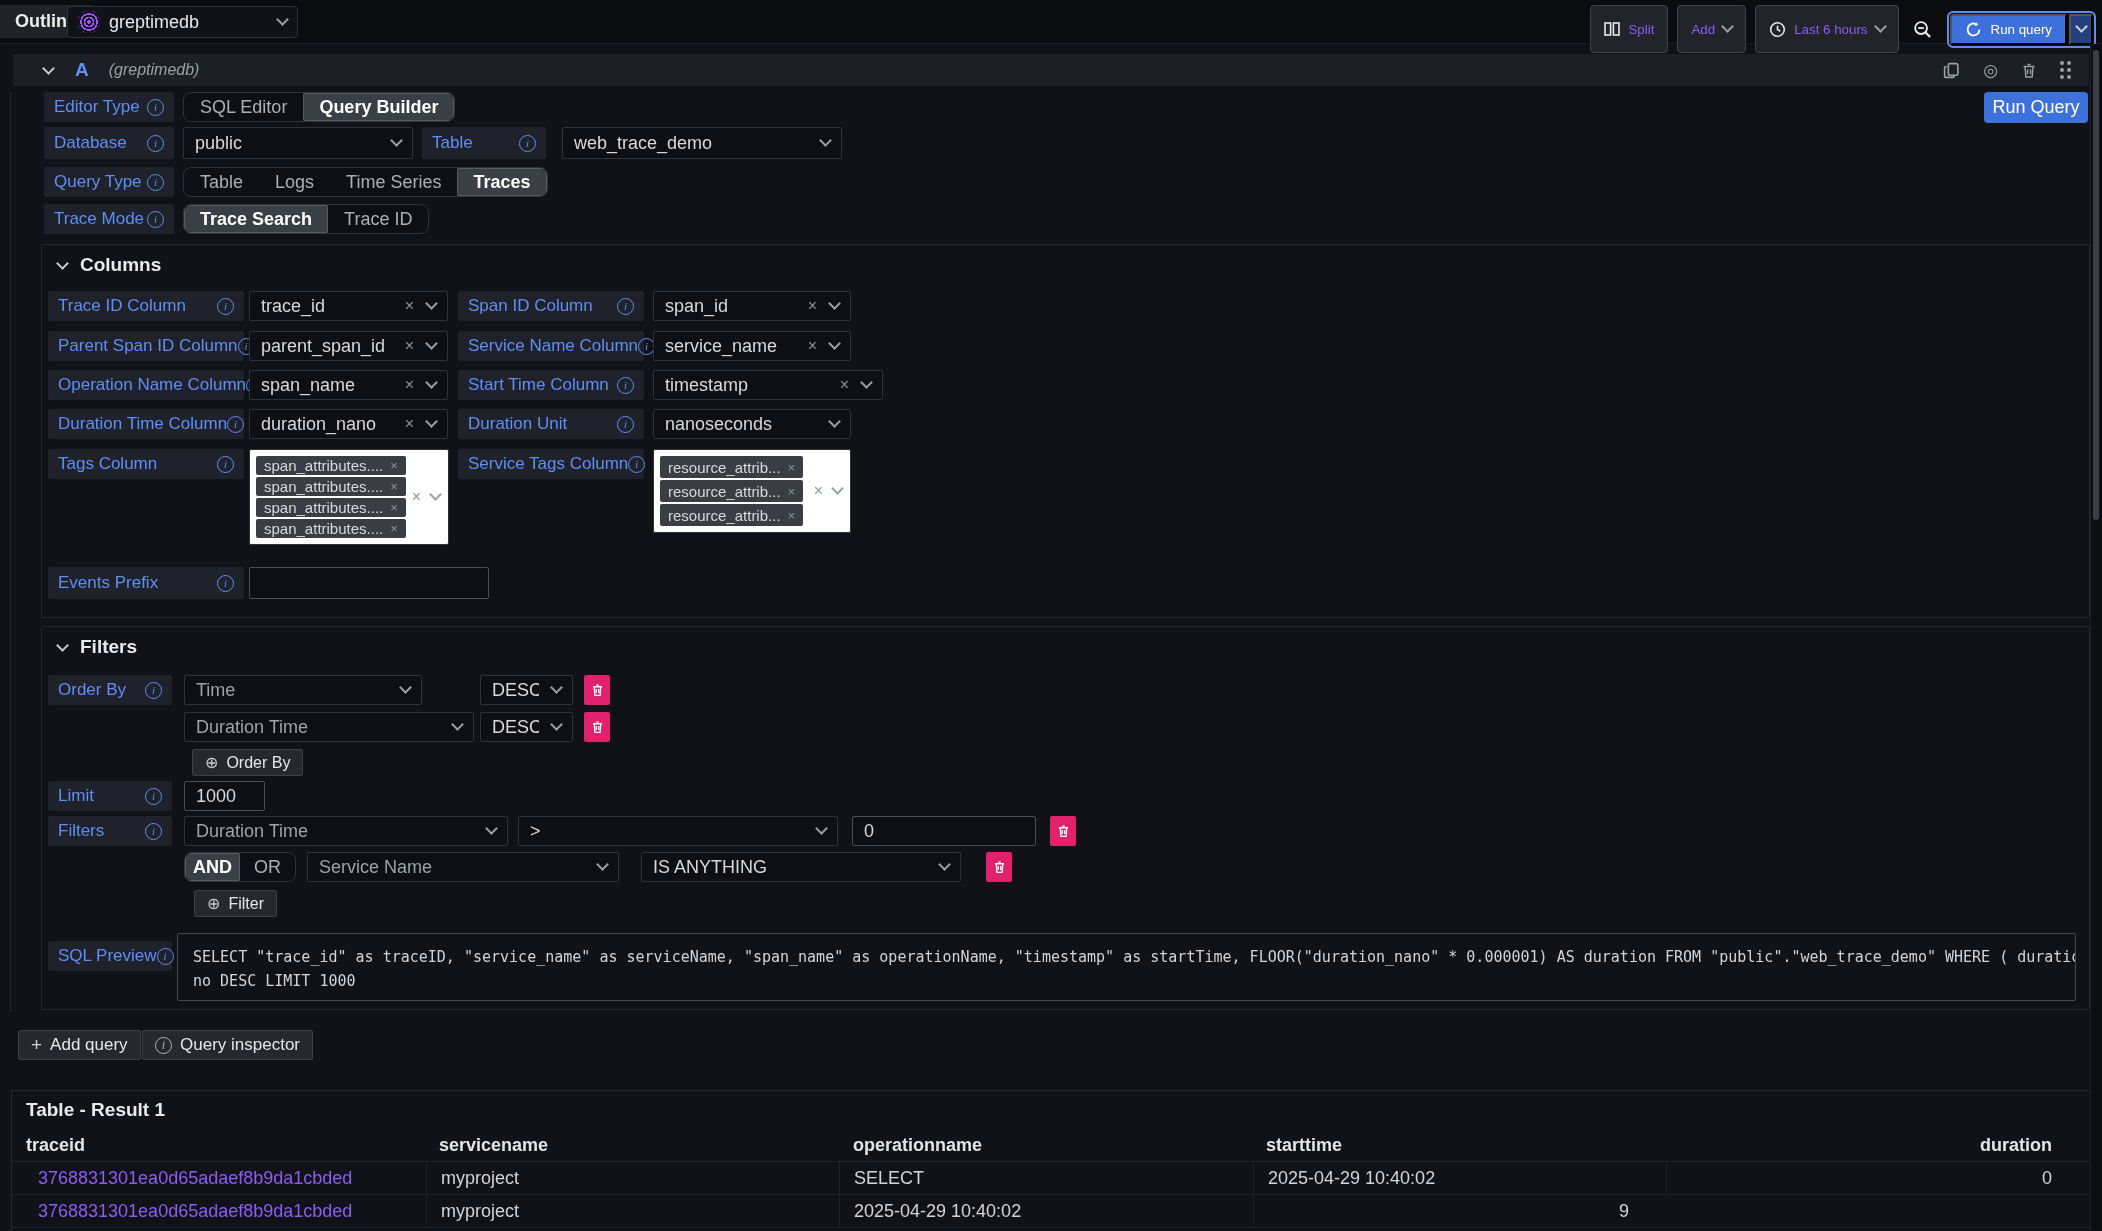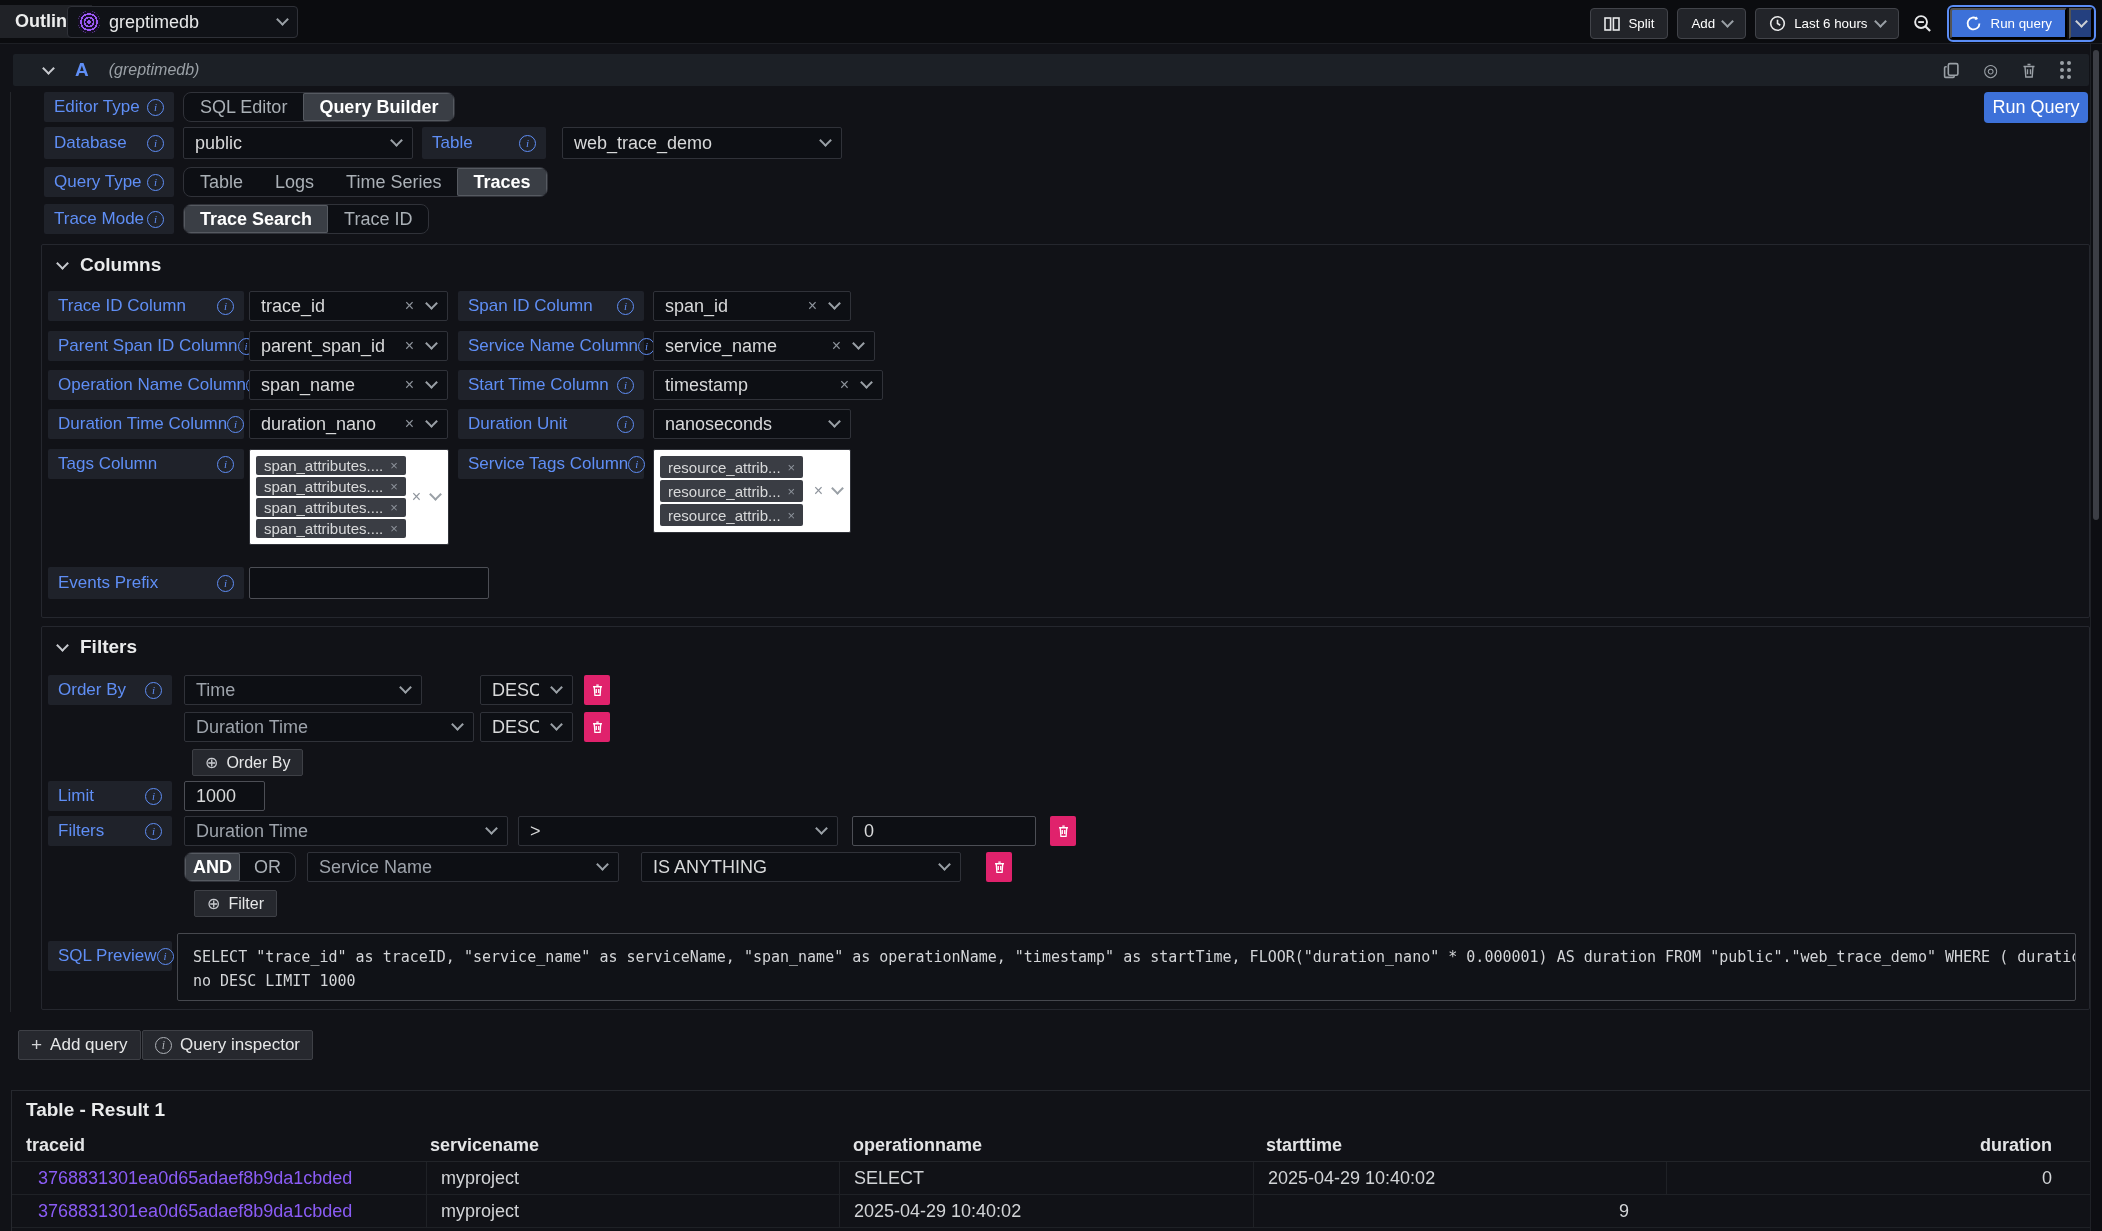--- a/index.html
+++ b/index.html
@@ -15,22 +15,22 @@
   .outline-tab { height:33px; padding:0 15px; background:#202227; display:flex; align-items:center;
     font-weight:700; color:#eceded; }
   .ds-picker { position:absolute; left:67px; top:6px; width:231px; height:32px;
     background:#101217; border:1px solid #2f3138; border-radius:4px;
     display:flex; align-items:center; padding:0 10px; gap:9px; }
   .ds-logo { width:22px; height:22px; border-radius:50%;
     background:repeating-radial-gradient(circle at 50% 50%, #9b59f5 0 1.6px, #170d26 1.6px 3.6px);
     flex:0 0 auto; }
   .ds-name { flex:1; color:#e8e9ea; font-weight:500; }
   .topbar-right { position:absolute; right:6px; top:5px; display:flex; align-items:center; gap:9px; }
-  .tb-btn { height:31px; background:#222429; border:1px solid #42444a; border-radius:4px;
-    display:flex; align-items:center; gap:8px; padding:0 13px; color:#ffffff; font-weight:500; cursor:pointer; }
+  .tb-btn { height:48px; background:#222429; border:1px solid #42444a; border-radius:4px;
+    display:flex; align-items:center; gap:8px; padding:0 13px; color:#8b5cf6; font-weight:500; cursor:pointer; }
   .tb-icon-btn { height:33px; width:30px; background:transparent; border:none; display:flex;
     align-items:center; justify-content:center; }
   .runq-wrap { display:flex; border:2px solid #5b8df5; border-radius:6px; padding:1px; gap:2px; background:#0b0c0f; }
   .runq-main { height:31px; background:#3d71d9; border-radius:3px 0 0 3px; display:flex; align-items:center;
     gap:9px; padding:0 13px; color:#fff; font-weight:500; }
   .runq-caret { width:24px; height:31px; background:#24407f; border-radius:0 3px 3px 0;
     display:flex; align-items:center; justify-content:center; }
   
   .chev { width:9px; height:9px; border-right:2px solid #9aa0a6; border-bottom:2px solid #9aa0a6;
     transform:rotate(45deg); margin-top:-5px; flex:0 0 auto; }
@@ -272,21 +272,21 @@
       </div>
     <div class="sel" style="left:207px;top:86px;width:199px">
       <span class="val">parent_span_id</span>
       <span class="xg">×</span>
         <span class="chev"></span>
       </div>
     <div class="lblbox" style="left:416px;top:86px;width:186px">
       <span class="lbl">Service Name Column</span>
         <span class="info">i</span>
       </div>
-    <div class="sel" style="left:611px;top:86px;width:222px">
+    <div class="sel" style="left:611px;top:86px;width:198px">
       <span class="val">service_name</span>
       <span class="xg">×</span>
         <span class="chev"></span>
       </div>
 
     <div class="lblbox" style="left:6px;top:125px;width:196px">
       <span class="lbl">Operation Name Column</span>
         <span class="info">i</span>
       </div>
     <div class="sel" style="left:207px;top:125px;width:199px">
@@ -489,21 +489,21 @@
     </button>
   <button class="sec-btn" style="position:absolute;left:142px;top:1030px;height:30px;font-size:17px">
     <span class="info gray">i</span>
     <span>Query inspector</span>
     </button>
 
   <div class="results">
     <div class="res-title">Table - Result 1</div>
     <div class="res-header">
       <span style="left:14px">traceid</span>
-      <span style="left:418px">servicename</span>
+      <span style="left:427px">servicename</span>
       <span style="left:841px">operationname</span>
       <span style="left:1254px">starttime</span>
       <span style="right:38px">duration</span>
     </div>
     <div class="res-row" style="top:71px">
       <div>
           <span class="trace-link">3768831301ea0d65adaef8b9da1cbded</span>
         </div>
       <div>myproject</div>
       <div>SELECT</div>

